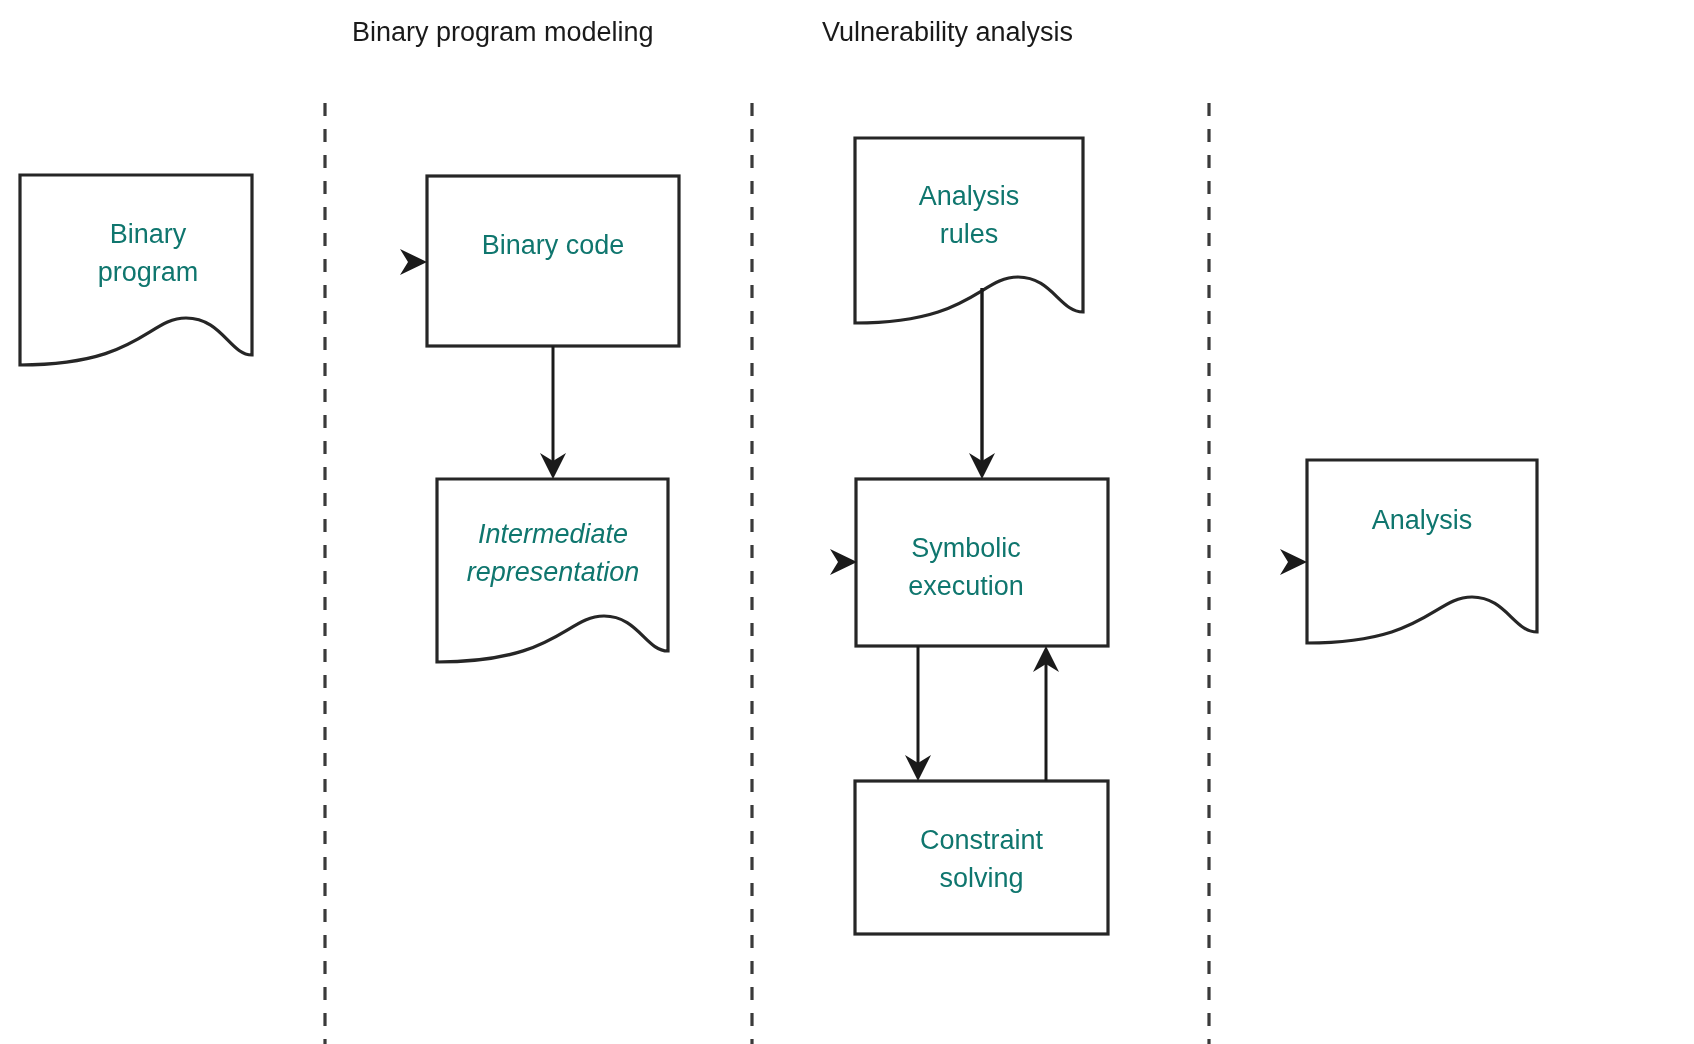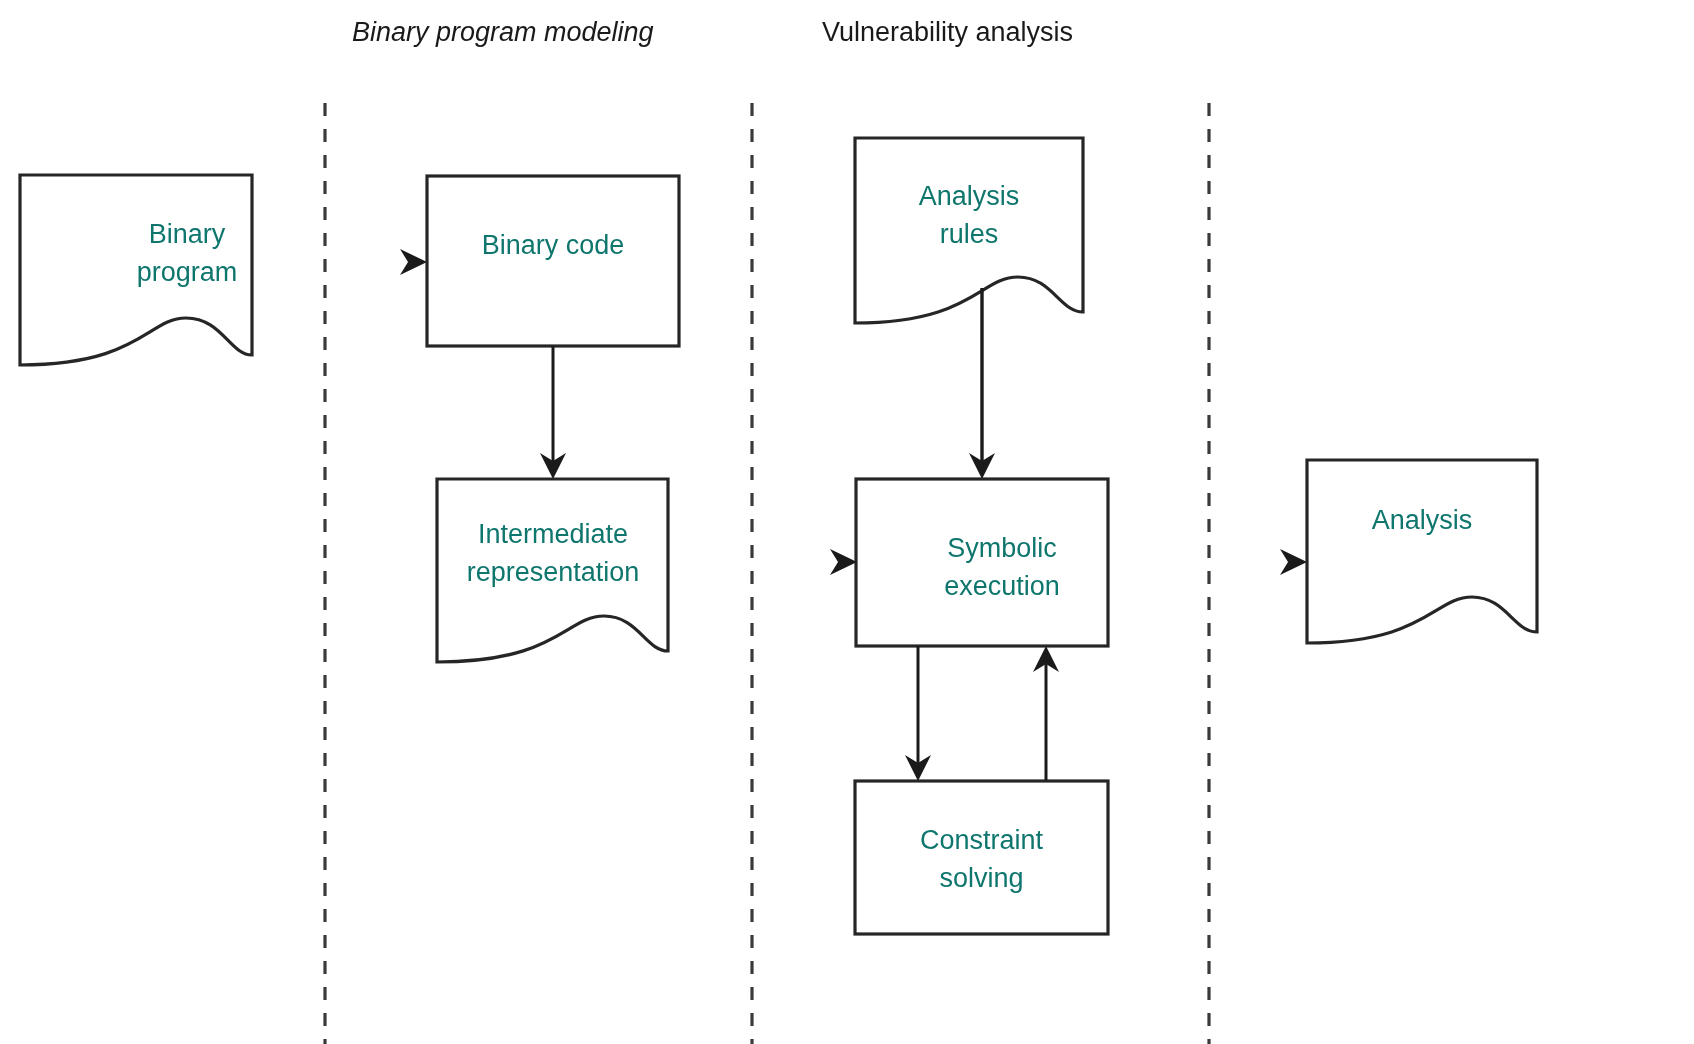--- a/index.html
+++ b/index.html
@@ -40,21 +40,21 @@
     white-space: nowrap;
     pointer-events: none;
   }
   .node-label span { display: block; }
 </style>
 </head>
 <body>
 
 <div id="canvas">
 
-  <div class="phase-label" id="phase-label-0" style="left:352px; top:17px;font-style:italic;">Binary program modeling</div>
+  <div class="phase-label" id="phase-label-0" style="left:352px; top:17px;">Binary program modeling</div>
 
   <div class="phase-label" id="phase-label-1" style="left:822px; top:17px;">Vulnerability analysis</div>
 
   <svg id="diagram-svg" viewBox="0 0 1694 1044">
     <defs>
       <linearGradient id="gradArrowH" x1="0" y1="0" x2="1" y2="0">
         <stop offset="0%" stop-color="#f0f0f0"></stop>
         <stop offset="100%" stop-color="#4a4a4a"></stop>
       </linearGradient>
       <marker id="arrowHead" viewBox="0 0 12 12" refX="10" refY="6" markerWidth="9" markerHeight="9" orient="auto-start-reverse">
@@ -103,40 +103,40 @@
     <line x1="1108" y1="562" x2="1295" y2="562" stroke="url(#gradArrowH)" stroke-width="6"></line>
     <path d="M 1280 549 L 1307 562 L 1280 575 L 1288 562 Z" fill="#1a1a1a"></path>
 
     <line x1="918" y1="646" x2="918" y2="769" stroke="#1a1a1a" stroke-width="3"></line>
     <path d="M 905 755 L 918 781 L 931 755 L 918 763 Z" fill="#1a1a1a"></path>
 
     <line x1="1046" y1="781" x2="1046" y2="658" stroke="#1a1a1a" stroke-width="3"></line>
     <path d="M 1033 672 L 1046 646 L 1059 672 L 1046 664 Z" fill="#1a1a1a"></path>
   </svg>
 
-  <div class="node-label" style="left:20px; top:215px; width:256px;padding-left:39px;">
+  <div class="node-label" style="left:20px; top:215px; width:256px;">
     <span>Binary</span>
     <span>program</span>
   </div>
 
   <div class="node-label" style="left:427px; top:226px; width:252px;">
     <span>Binary code</span>
   </div>
 
-  <div class="node-label" style="left:422px; top:515px; width:262px;">
+  <div class="node-label" style="left:422px; top:515px; width:262px;font-style:italic;">
     <span>Intermediate</span>
     <span>representation</span>
   </div>
 
   <div class="node-label" style="left:855px; top:177px; width:228px;">
     <span>Analysis</span>
     <span>rules</span>
   </div>
 
-  <div class="node-label" style="left:892px; top:529px; width:220px;">
+  <div class="node-label" style="left:856px; top:529px; width:220px;">
     <span>Symbolic</span>
     <span>execution</span>
   </div>
 
   <div class="node-label" style="left:855px; top:821px; width:253px;">
     <span>Constraint</span>
     <span>solving</span>
   </div>
 
   <div class="node-label" style="left:1307px; top:501px; width:230px;">

